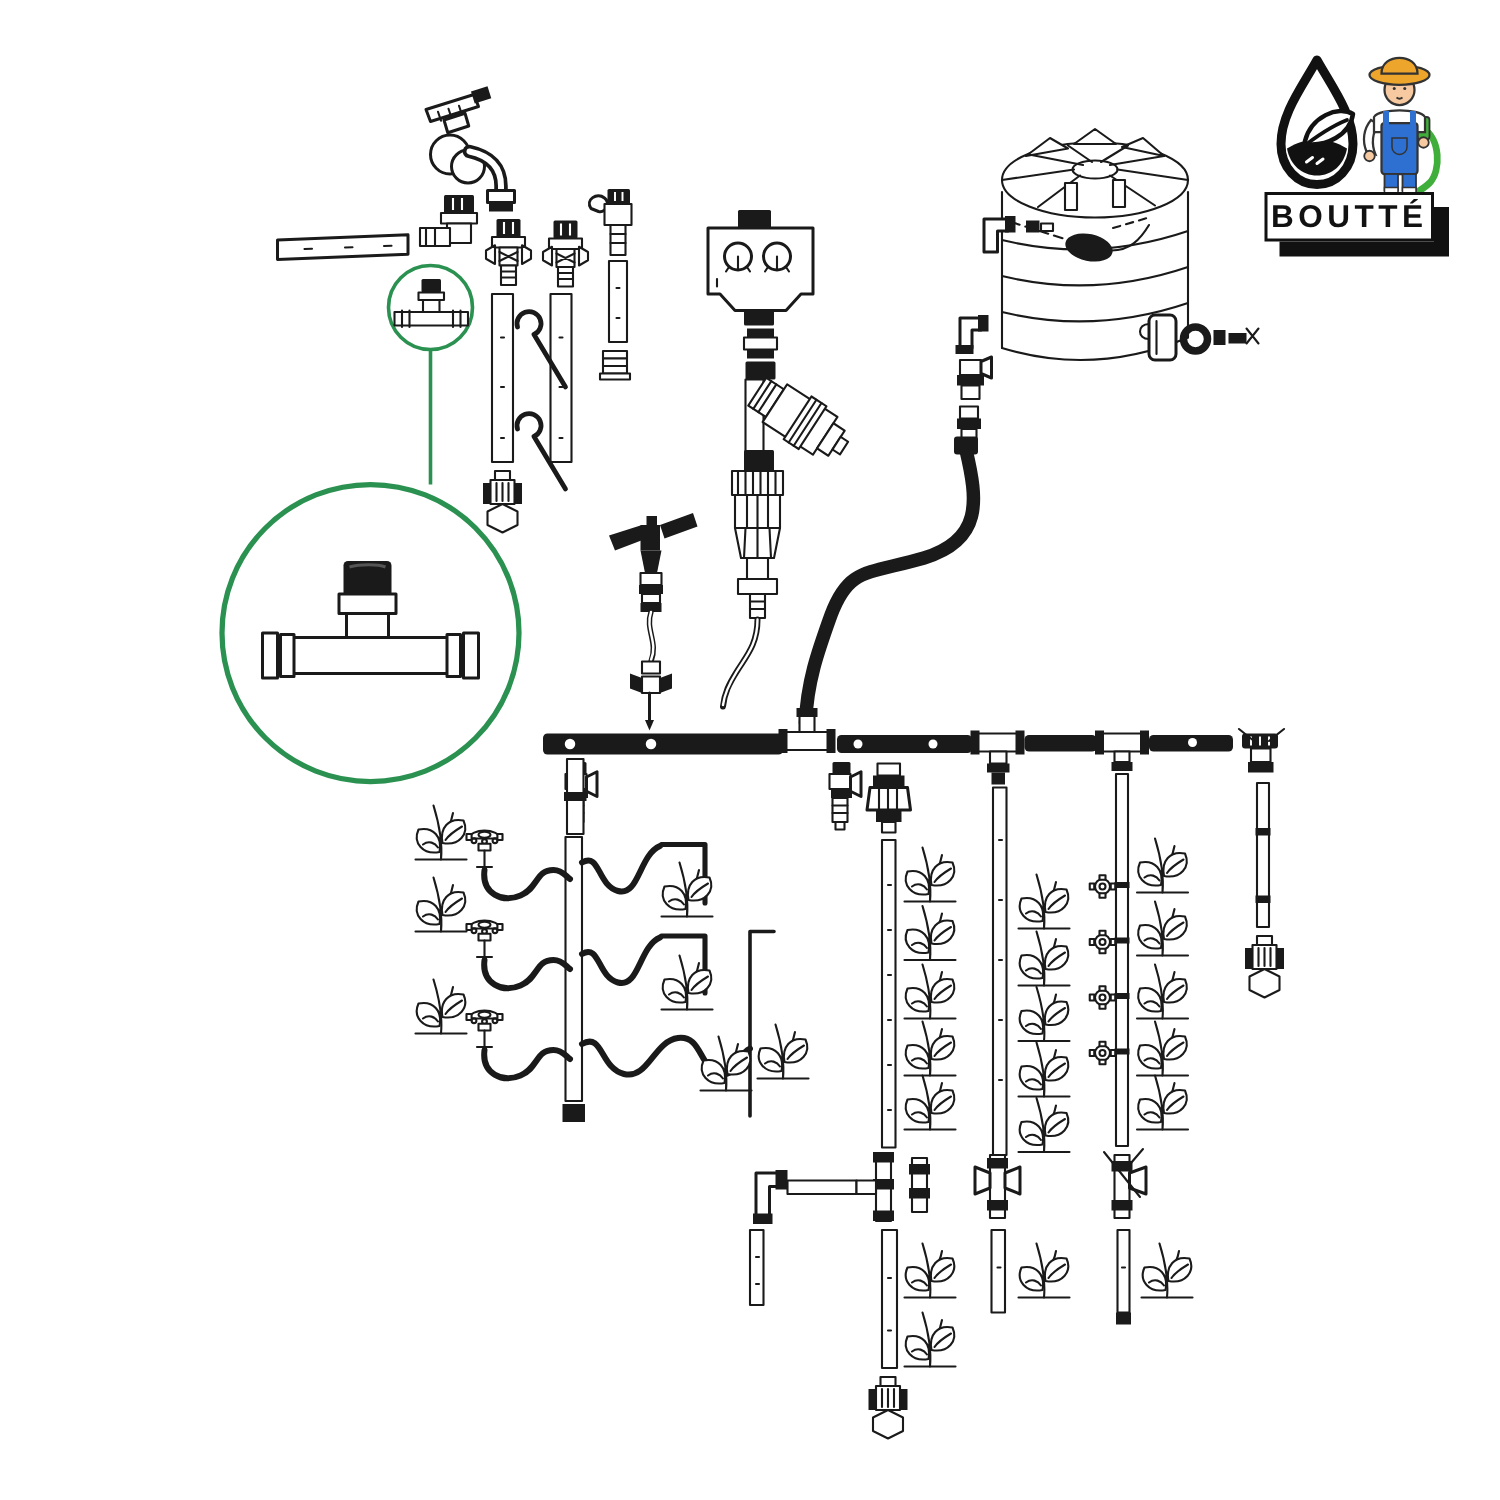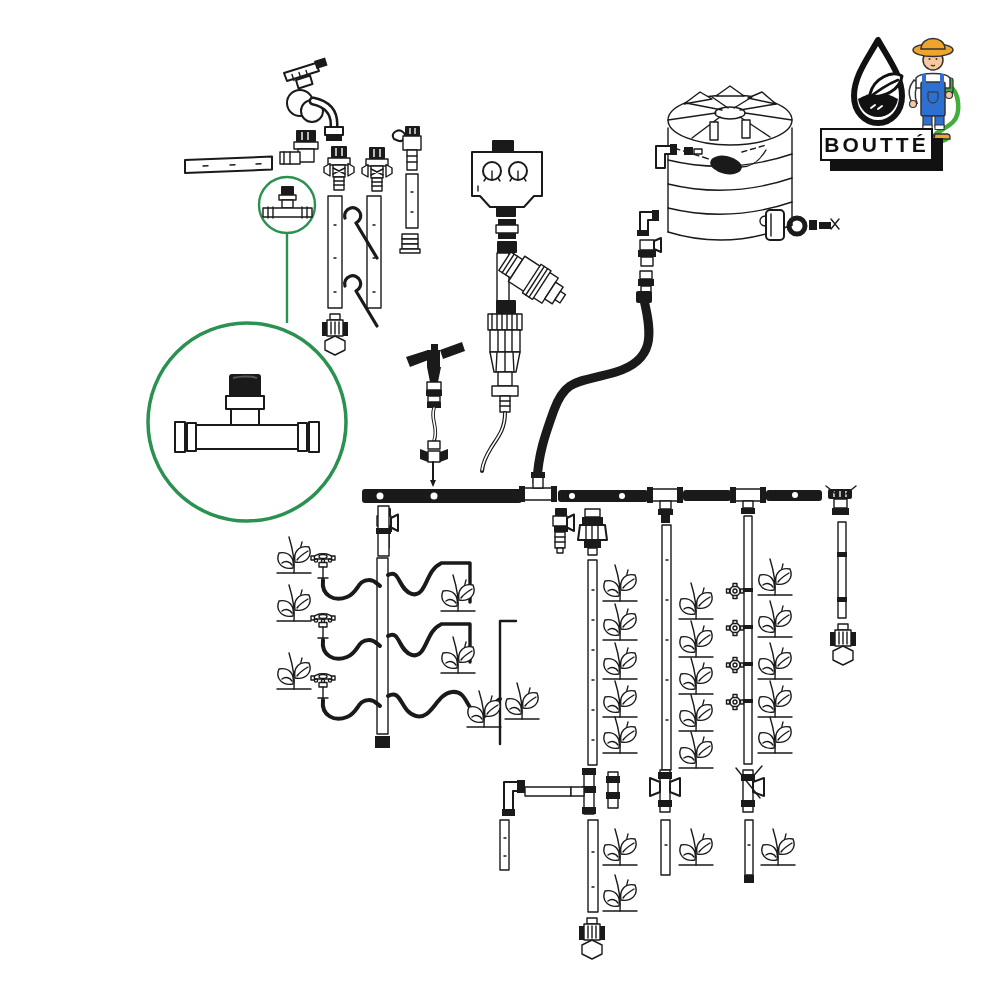--- a/index.html
+++ b/index.html
@@ -9,21 +9,21 @@
   .ln{ fill:none; stroke:var(--ink); stroke-width:2; stroke-linecap:round; stroke-linejoin:round; }
   .th{ fill:none; stroke:var(--ink); stroke-width:1.4; stroke-linecap:round; stroke-linejoin:round; }
   .wf{ fill:#fff; stroke:var(--ink); stroke-width:2; stroke-linejoin:round; }
   .wt{ fill:#fff; stroke:var(--ink); stroke-width:1.4; stroke-linejoin:round; }
   .bk{ fill:var(--ink); stroke:none; }
   .gr{ fill:none; stroke:var(--green); }
   .hose{ fill:none; stroke:var(--ink); stroke-width:9; stroke-linecap:round; stroke-linejoin:round; }
   .tube{ fill:none; stroke:var(--ink); stroke-width:4; stroke-linecap:round; stroke-linejoin:round; }
   .tubewhite{ fill:none; stroke:#fff; stroke-width:1.6; stroke-linecap:round; }
   .brand-box{
-    position:absolute; left:820px; top:128px; width:113px; height:33px;
+    position:absolute; left:843px; top:128px; width:113px; height:33px;
     background:#fff; border:2px solid #111; box-shadow:10px 10px 0 #111;
     display:flex; align-items:center; justify-content:center;
     font-weight:bold; font-size:21px; letter-spacing:3px; color:#111;
   }
 </style>
 </head>
 <body>
 
 <div class="stage">
 <svg width="1000" height="1000" viewBox="0 0 1000 1000">

